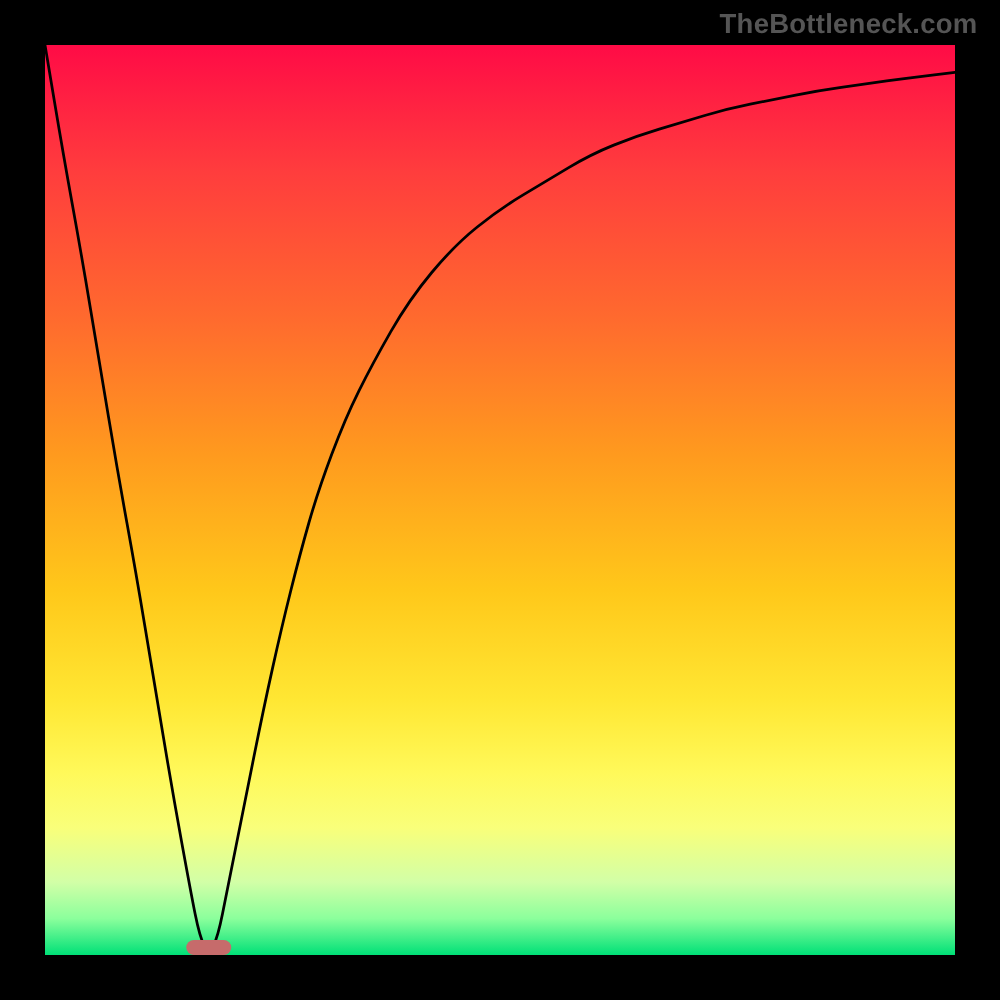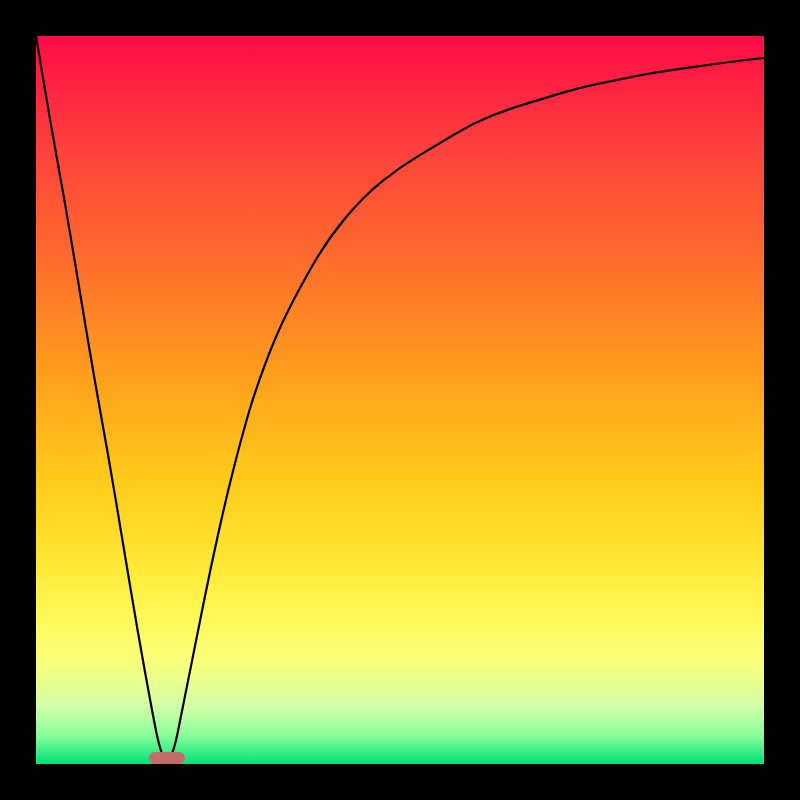--- a/index.html
+++ b/index.html
@@ -57,20 +57,21 @@
     height: 12px;
     background: #c66b6b;
     border-radius: 6px;
     z-index: 3;
   }
 </style>
 </head>
 <body>
 
 <div class="frame">
+  <div class="watermark">TheBottleneck.com</div>
   <div class="plot-area">
     <div class="gradient"></div>
     <svg class="curve" viewBox="0 0 728 728" preserveAspectRatio="none">
       <path id="curve-path" d="M 0.00 0.00 Q 0.00 0.00 7.28 43.68 Q 14.56 87.36 21.84 127.40 Q 29.12 167.44 36.40 211.12 Q 43.68 254.80 50.96 298.48 Q 58.24 342.16 65.52 382.20 Q 72.80 422.24 80.08 465.92 Q 87.36 509.60 94.64 553.28 Q 101.92 596.96 109.20 637.00 Q 116.48 677.04 120.12 695.24 Q 123.76 713.44 127.40 720.72 Q 131.04 728.00 134.68 720.72 Q 138.32 713.44 141.96 695.24 Q 145.60 677.04 152.88 640.64 Q 160.16 604.24 167.44 567.84 Q 174.72 531.44 182.00 498.68 Q 189.28 465.92 196.56 436.80 Q 203.84 407.68 211.12 382.20 Q 218.40 356.72 229.32 327.60 Q 240.24 298.48 251.16 276.64 Q 262.08 254.80 276.64 229.32 Q 291.20 203.84 309.40 182.00 Q 327.60 160.16 345.80 145.60 Q 364.00 131.04 382.20 120.12 Q 400.40 109.20 418.60 98.28 Q 436.80 87.36 455.00 80.08 Q 473.20 72.80 491.40 67.34 Q 509.60 61.88 527.80 56.42 Q 546.00 50.96 564.20 47.32 Q 582.40 43.68 600.60 40.04 Q 618.80 36.40 637.00 33.85 Q 655.20 31.30 673.40 28.76 Q 691.60 26.21 709.80 24.02 T 728.00 21.84" fill="none" stroke="#000" stroke-width="2.2" stroke-linejoin="round" stroke-linecap="round"></path>
     </svg>
     <div class="marker" id="marker" style="left: 112.84px; width: 36.4px; bottom: 0px; background: rgb(198, 107, 107);"></div>
   </div>
 </div>
 
 </body></html>

